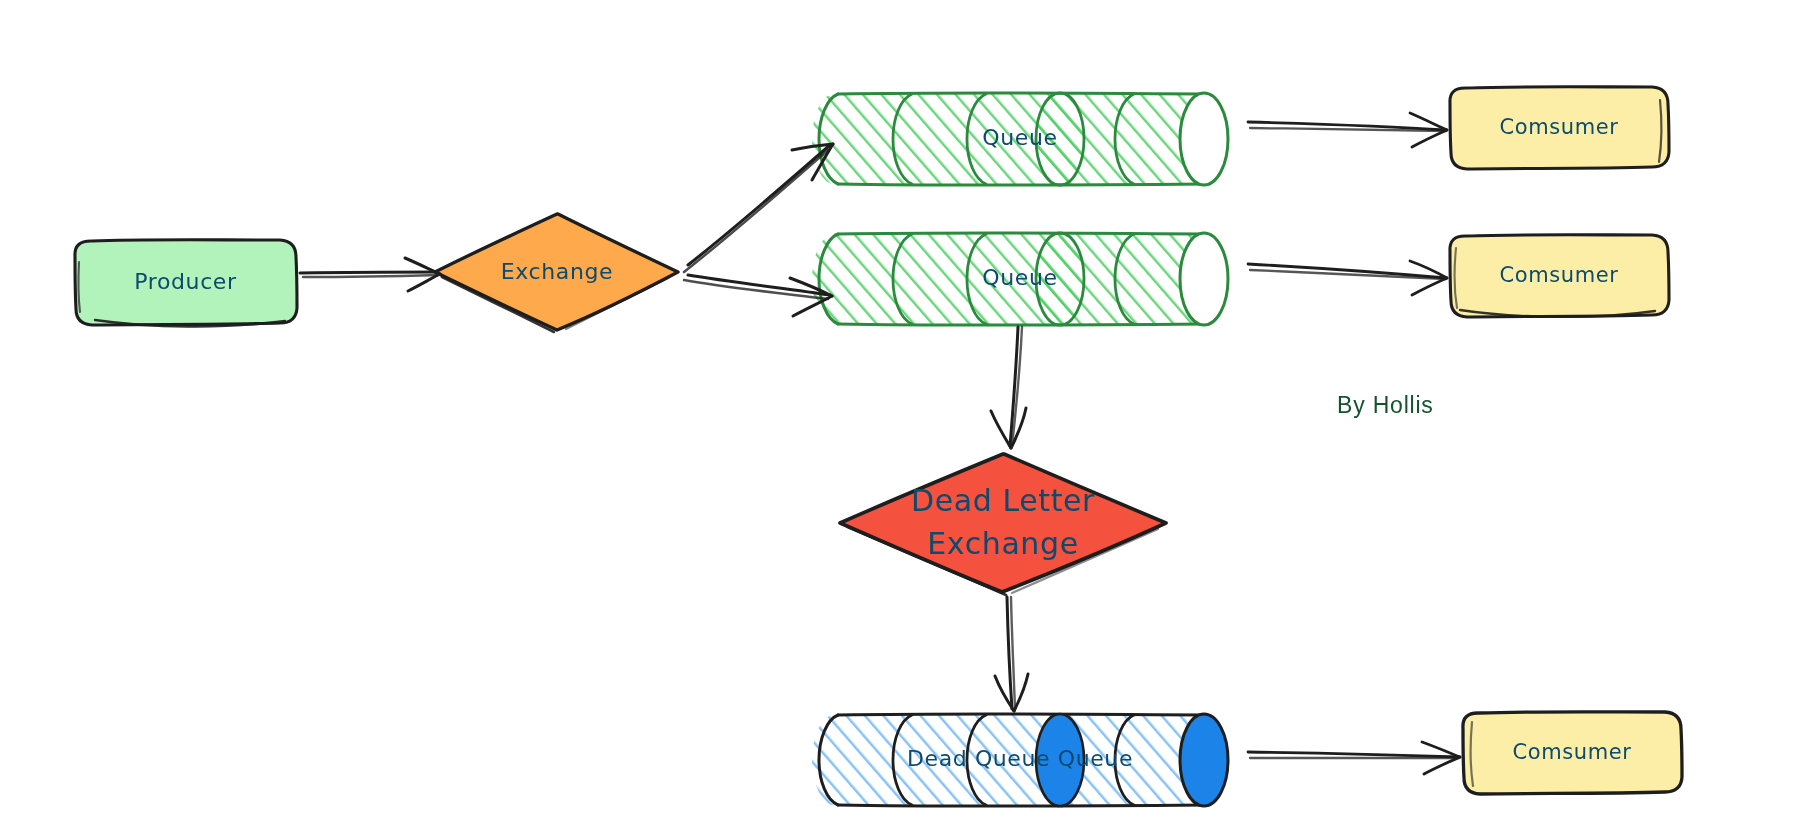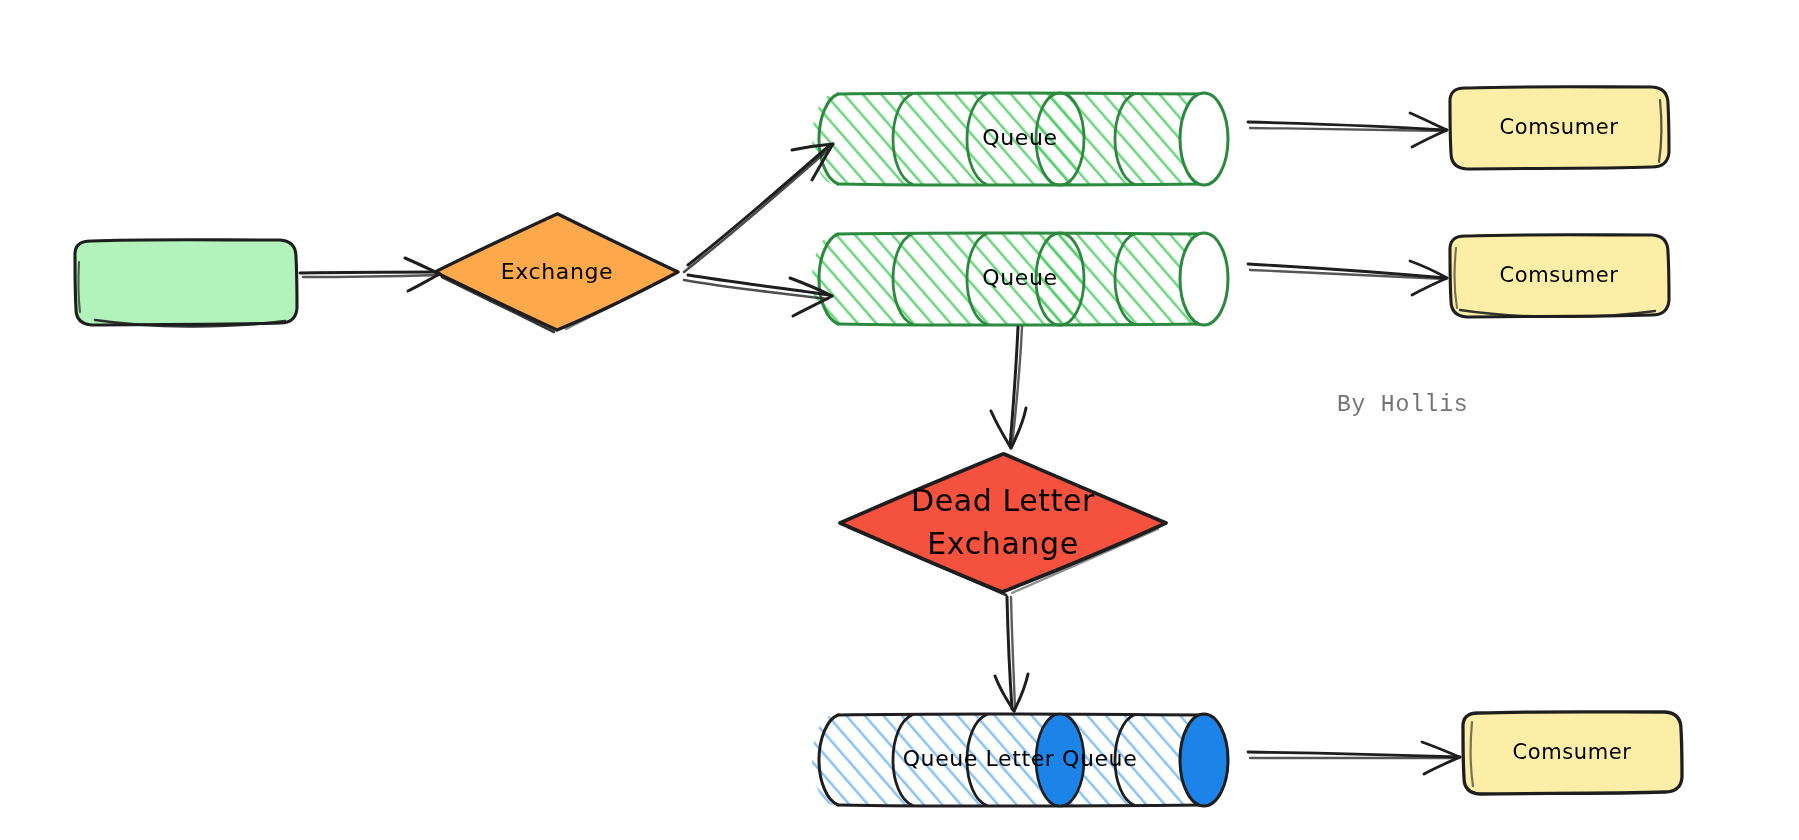--- a/index.html
+++ b/index.html
@@ -24,32 +24,32 @@
     width: 1799px;
     height: 840px;
   }
   .node-label {
     position: absolute;
     display: flex;
     align-items: center;
     justify-content: center;
     flex-direction: column;
     text-align: center;
-    color: #000000;
+    color: #0c4a6e;
     font-family: "DejaVu Sans", sans-serif;
     font-size: 21px;
     letter-spacing: 0.6px;
     line-height: 1.35;
     pointer-events: none;
     white-space: pre;
   }
   .credit {
     position: absolute;
-    color: #737373;
-    font-family: Liberation Mono, monospace;
+    color: #14532d;
+    font-family: Liberation Sans, sans-serif;
     font-size: 23px;
     letter-spacing: 0.8px;
   }
 </style>
 </head>
 <body>
 
 <div id="canvas">
 
   <svg viewBox="0 0 1799 840" xmlns="http://www.w3.org/2000/svg">
@@ -204,33 +204,34 @@
     </g>
 
     <g>
       <path d="M 1248 752 C 1320 753 1400 755 1459 757" fill="none" stroke="#1e1e1e" stroke-width="2.8" stroke-linecap="round"></path>
       <path d="M 1250 758 C 1322 758 1400 758 1459 758" fill="none" stroke="#1e1e1e" stroke-width="2.3" stroke-linecap="round" opacity="0.75"></path>
       <path d="M 1422 742 C 1436 747 1450 753 1460 757" fill="none" stroke="#1e1e1e" stroke-width="2.8" stroke-linecap="round"></path>
       <path d="M 1424 774 C 1437 767 1451 761 1460 757" fill="none" stroke="#1e1e1e" stroke-width="2.8" stroke-linecap="round"></path>
     </g>
   </svg>
 
+  <div class="node-label" style="left:73px; top:238px; width:225px; height:88px; font-size:22px;">Producer</div>
 
   <div class="node-label" style="left:432px; top:212px; width:250px; height:120px; font-size:22px;">Exchange</div>
 
   <div class="node-label" style="left:790px; top:92px; width:460px; height:92px; font-size:22px;">Queue</div>
 
   <div class="node-label" style="left:790px; top:232px; width:460px; height:92px; font-size:22px;">Queue</div>
 
   <div class="node-label" style="left:838px; top:452px; width:330px; height:140px; font-size:30px; line-height:1.45;">
     <span>Dead Letter</span>
     <span>Exchange</span>
   </div>
 
-  <div class="node-label" style="left:790px; top:713px; width:460px; height:92px; font-size:22px;">Queue Letter Queue</div>
+  <div class="node-label" style="left:790px; top:713px; width:460px; height:92px; font-size:22px;">Dead Queue Queue</div>
 
   <div class="node-label" style="left:1448px; top:85px; width:222px; height:84px; font-size:21px;">Comsumer</div>
 
   <div class="node-label" style="left:1448px; top:233px; width:222px; height:84px; font-size:21px;">Comsumer</div>
 
   <div class="node-label" style="left:1462px; top:710px; width:220px; height:84px; font-size:21px;">Comsumer</div>
 
   <div class="credit" style="left:1337px; top:392px;">By Hollis</div>
 
 </div>

